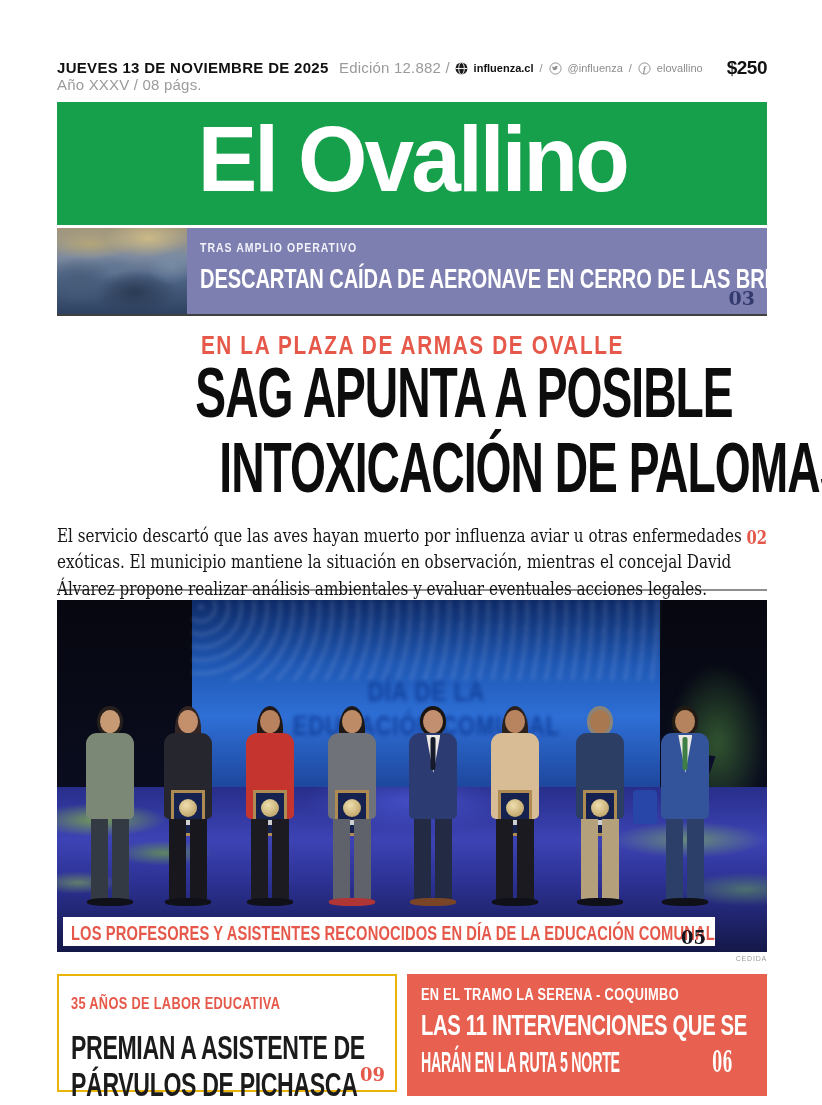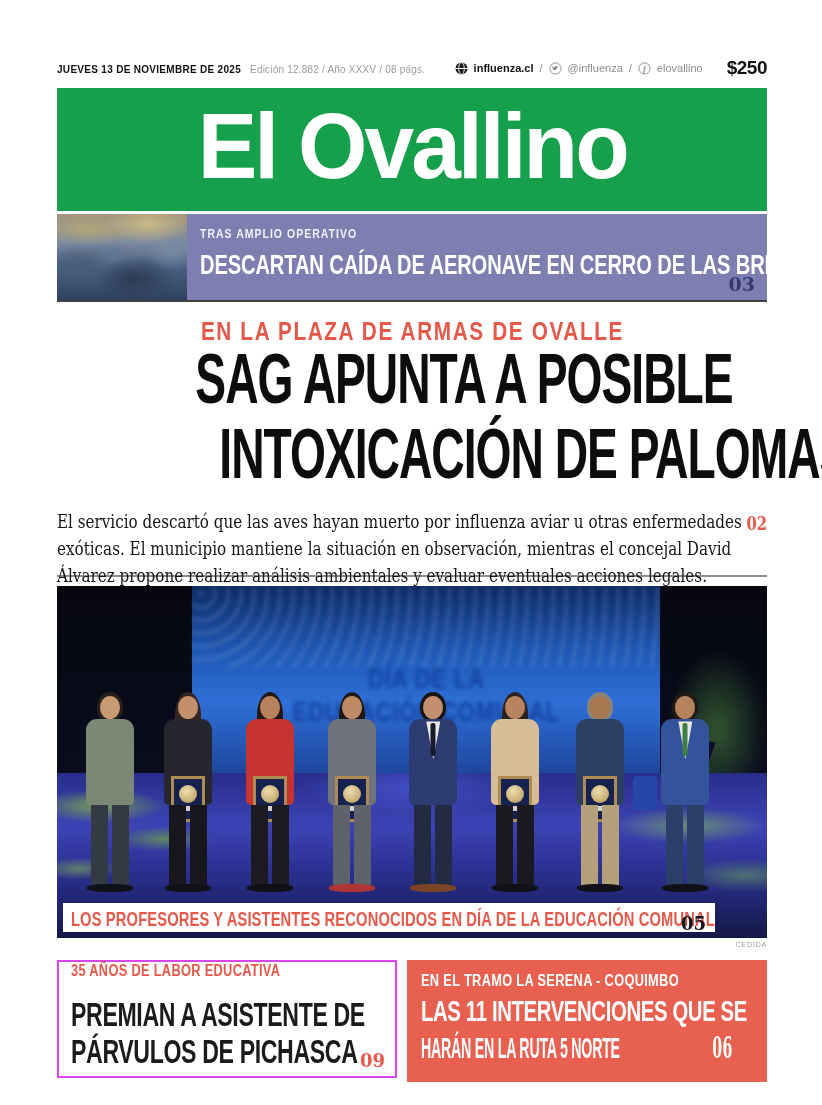--- a/index.html
+++ b/index.html
@@ -5,21 +5,21 @@
   * { margin:0; padding:0; box-sizing:border-box; }
   html,body { background:#ffffff; }
   body {
     width:822px; height:1105px; position:relative; overflow:hidden;
     font-family:"Liberation Sans", sans-serif;
   }
   .page { position:absolute; left:57px; top:0; width:710px; }
 
   
   .topbar { margin-top:57px; display:flex; justify-content:space-between; align-items:baseline; }
-  .tb-left { font-size:10px; color:#9b9b9b; letter-spacing:.2px; }
+  .tb-left { font-size:15px; color:#9b9b9b; letter-spacing:.2px; }
   .tb-left b { color:#111; font-weight:bold; margin-right:6px; letter-spacing:.3px; }
   .tb-right { display:flex; align-items:center; gap:6px; font-size:11px; color:#8d8d8d; }
   .tb-right .site { color:#111; font-weight:bold; }
   .tb-right svg { vertical-align:-2px; }
   .price { font-size:19px; font-weight:bold; color:#111; margin-left:18px; letter-spacing:-.5px; }
 
   
   .masthead { margin-top:9px; height:123px; background:var(--green);
     display:flex; align-items:center; justify-content:center; }
   .masthead .title { color:#fff; font-weight:bold; font-size:92px; letter-spacing:-3px;
@@ -108,22 +108,22 @@
   .caption { position:absolute; left:6px; bottom:6px; width:652px; height:29px; background:#fff; }
   .caption-text { position:absolute; left:8px; top:4px; color:var(--accent); font-weight:bold;
     font-size:21px; display:inline-block; transform:scaleX(.7); transform-origin:left center;
     white-space:nowrap; letter-spacing:.2px; }
   .caption-page { position:absolute; right:9px; top:10px; color:#16161e;
     font-family:"DejaVu Serif", serif; font-weight:bold; font-size:18px; }
   .credit { text-align:right; margin-top:3px; font-size:7px; color:#9a9a9a; letter-spacing:.8px; }
 
   
   .boxes { margin-top:12px; display:flex; gap:10px; }
-  .box-left { width:340px; height:118px; border:2px solid #d946ef; background:#fff;
-    position:relative; padding:0 12px; }
+  .box-left { width:340px; height:118px; border:2px solid #eab308; background:#fff;
+    position:relative; padding:19px 12px; }
   .box-kicker { color:var(--accent); font-size:16px; font-weight:bold; letter-spacing:.4px;
     display:inline-block; transform:scaleX(.8); transform-origin:left center; white-space:nowrap; }
   .box-hl { display:block; margin-top:19px; line-height:31px; }
   .box-hl span { display:inline-block; transform:scaleX(.7); transform-origin:left center;
     white-space:nowrap; font-size:33px; font-weight:bold; color:#1b1b1b; letter-spacing:-.5px; }
   .box-left .box-page { position:absolute; right:10px; bottom:5px; color:var(--accent);
     font-family:"DejaVu Serif", serif; font-weight:bold; font-size:18px; }
   .box-right { width:360px; height:122px; background:var(--boxred); position:relative; padding:12px 14px; }
   .box-right .box-kicker { color:#fff; }
   .box-right .box-hl { margin-top:5px; line-height:32px; }

